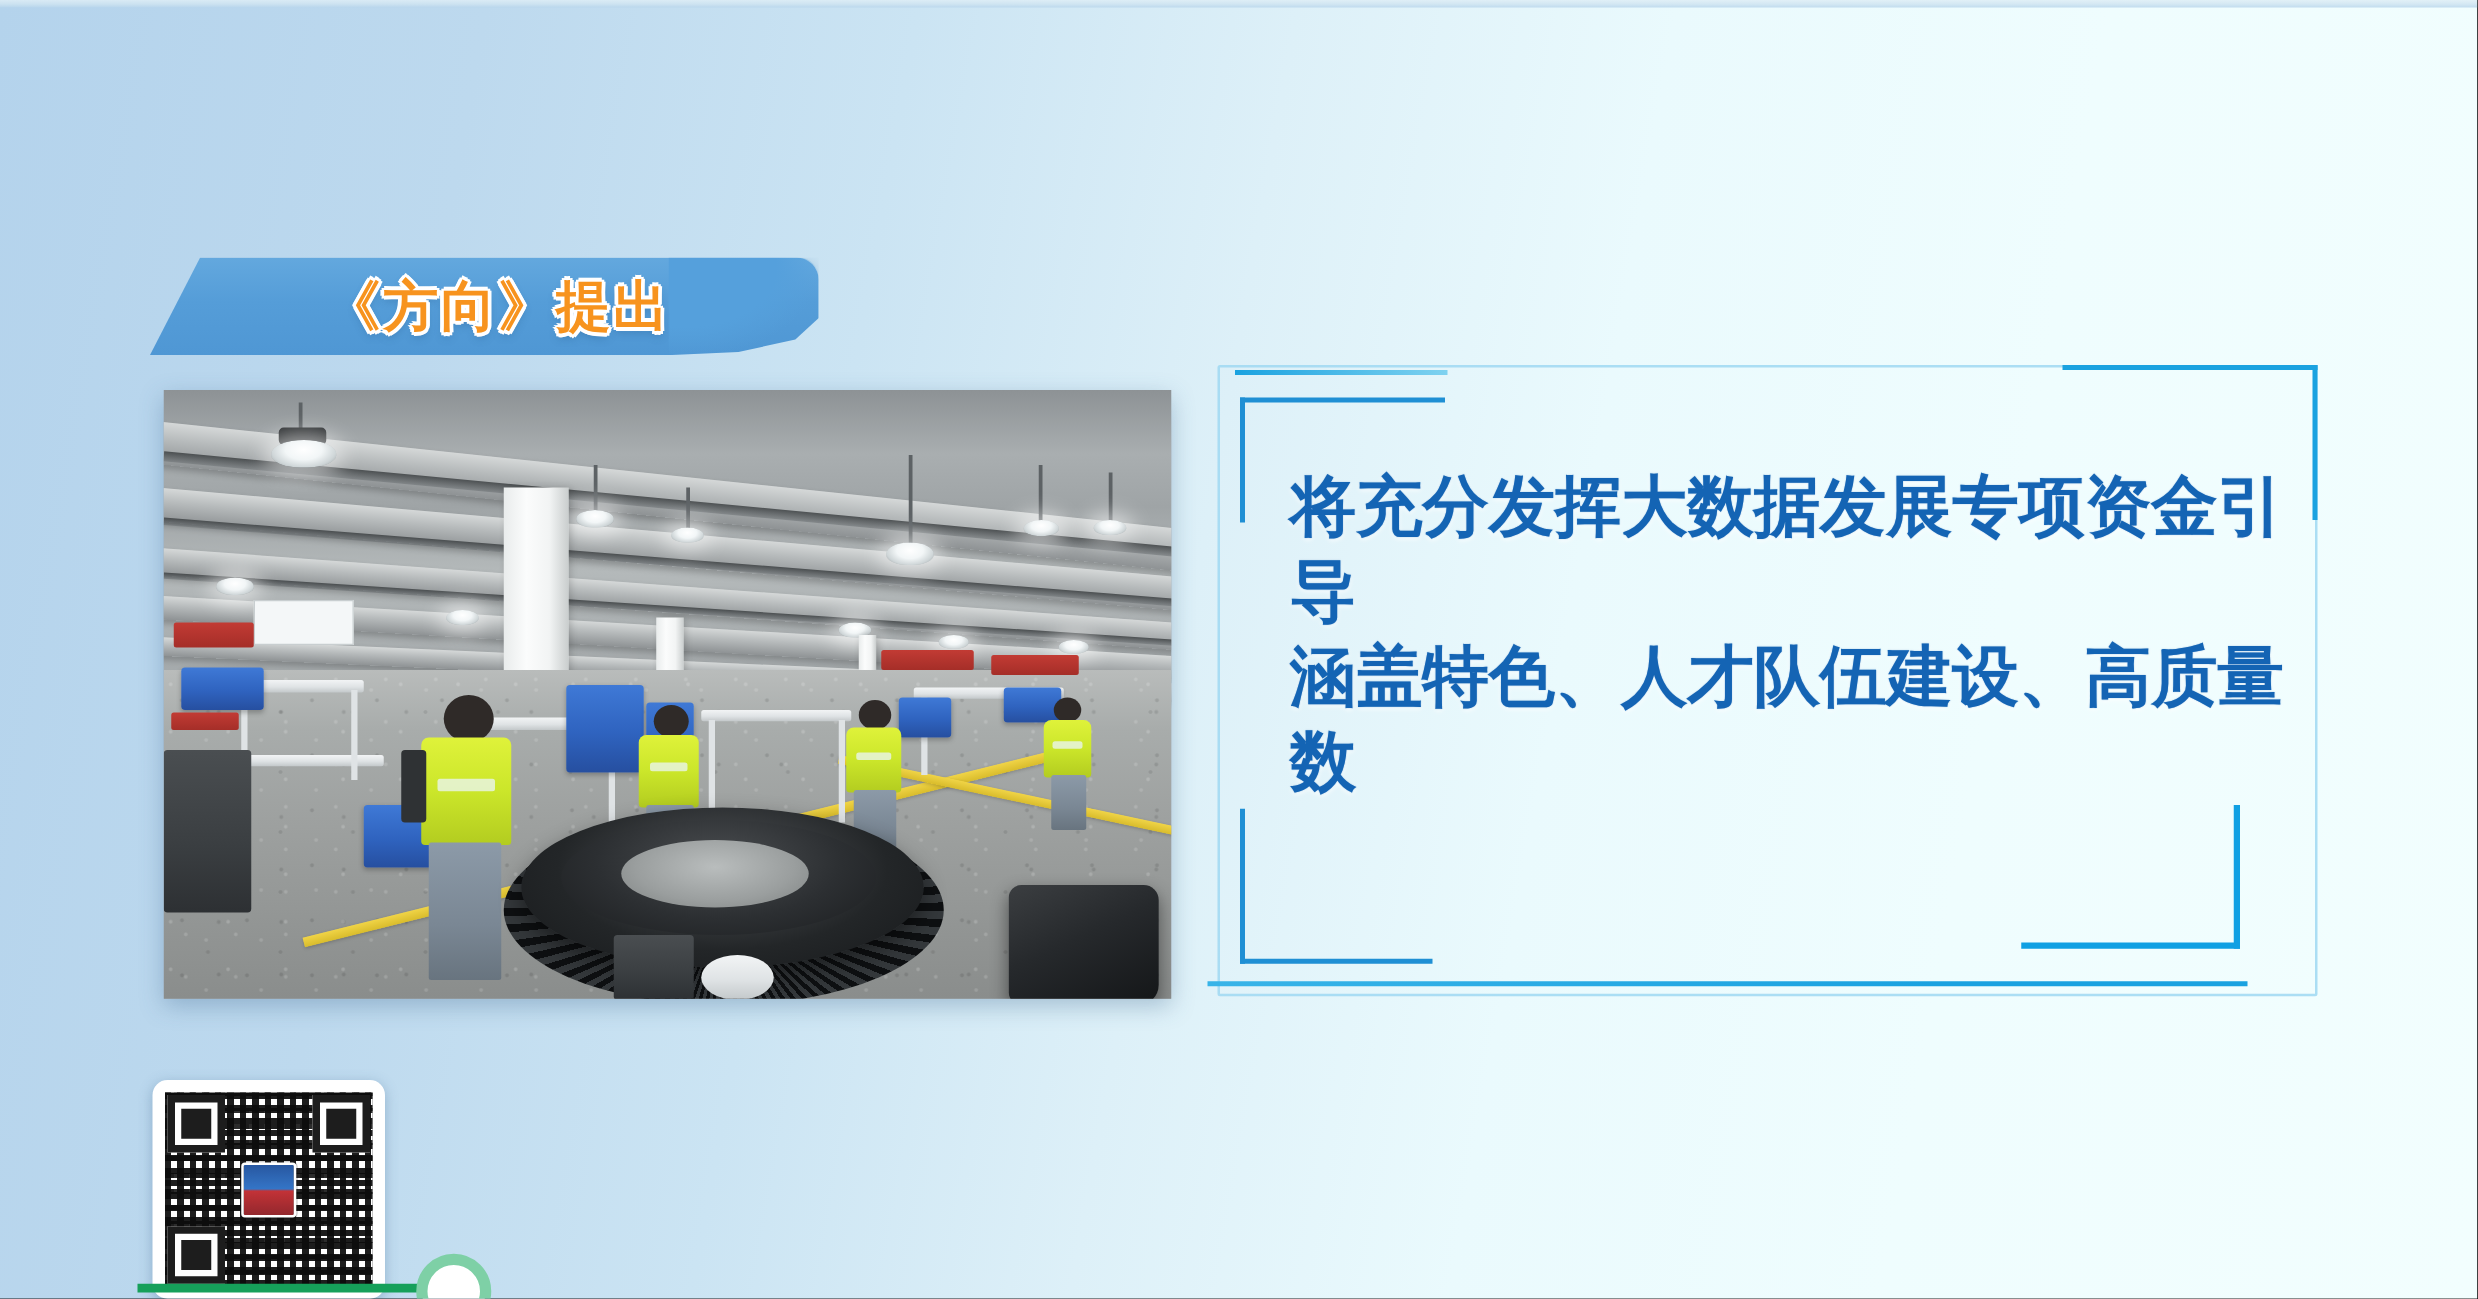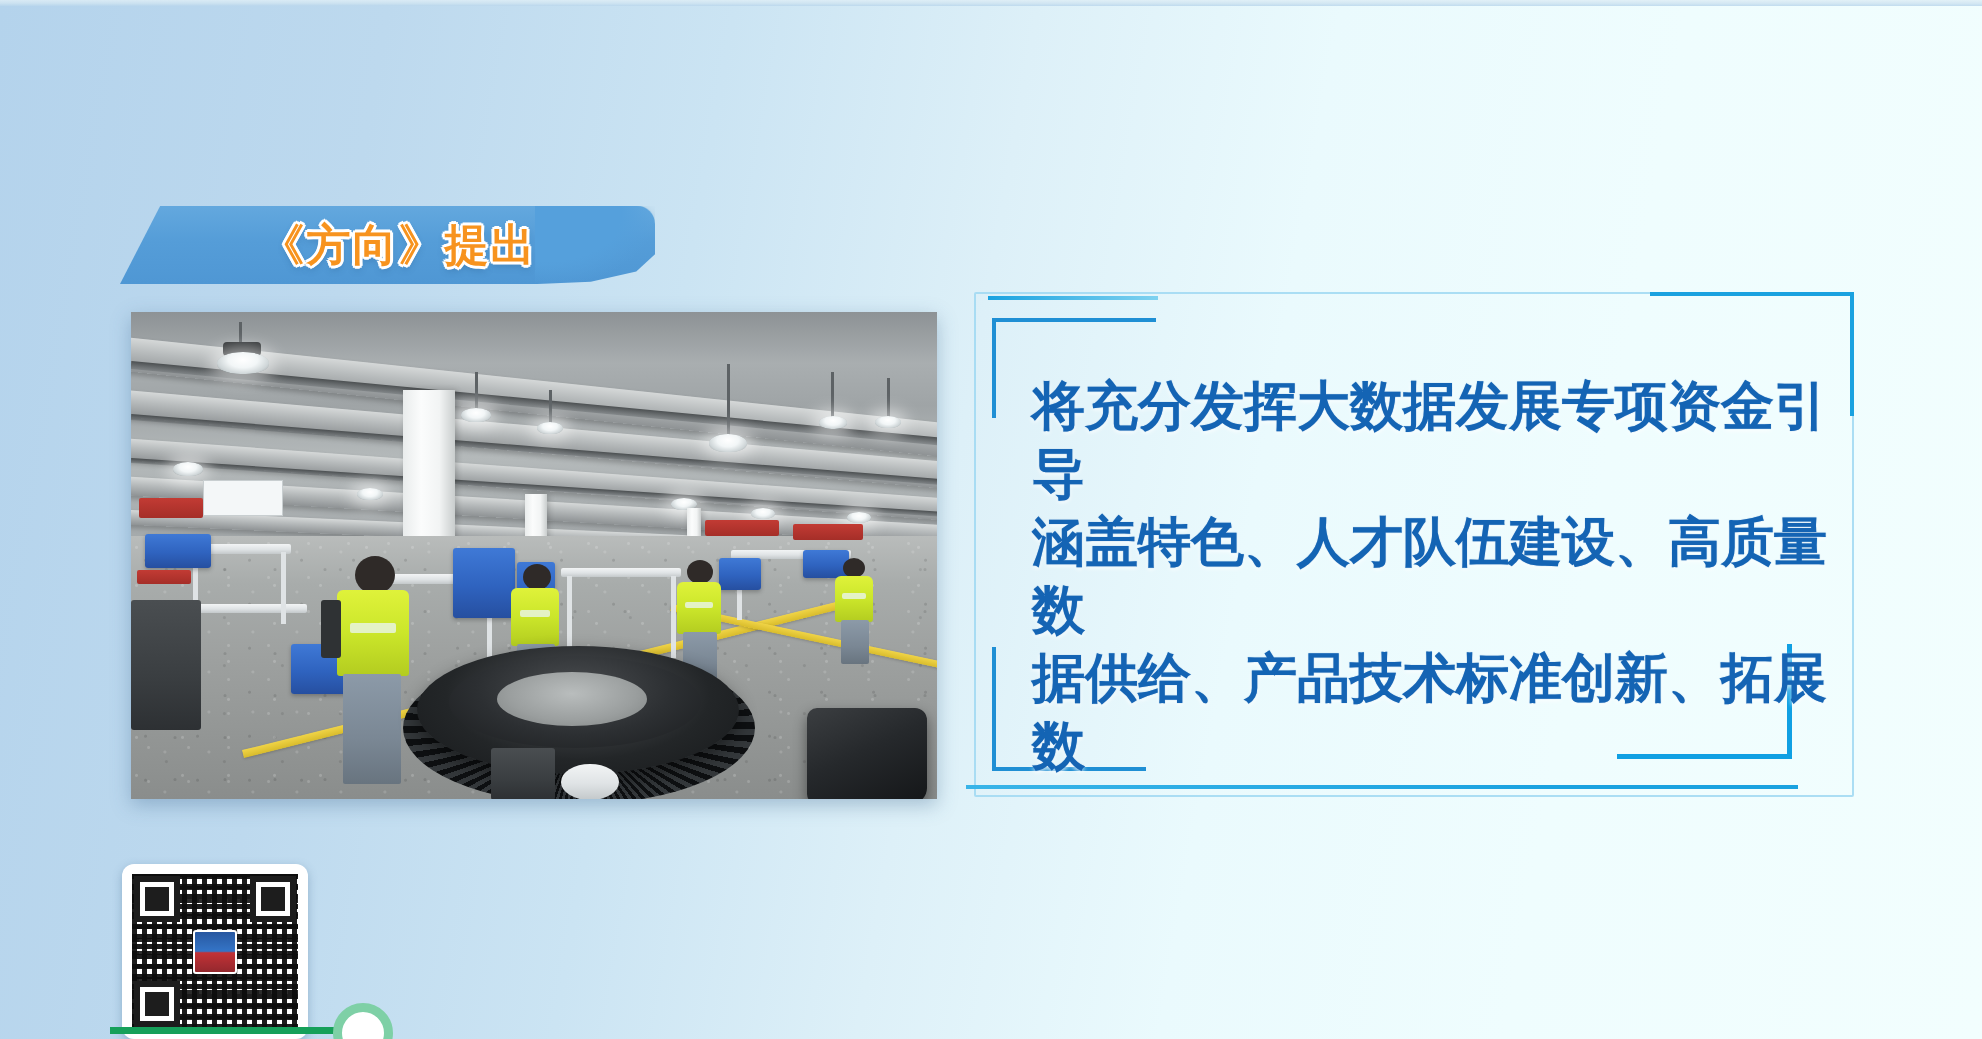--- a/index.html
+++ b/index.html
@@ -507,21 +507,20 @@
     <div class="tlrule"></div>
     <div class="tl"></div>
     <div class="tr"></div>
     <div class="bl"></div>
     <div class="br"></div>
     <div class="bottomrule"></div>
 
     <div class="body">
       <div>将充分发挥大数据发展专项资金引导</div>
       <div>涵盖特色、人才队伍建设、高质量数</div>
-      <div>据供给、产品技术标准创新、拓展数</div>
     </div>
   </div>
 
   <div id="qr">
     <div class="matrix">
       <div class="finder f-tl"></div>
       <div class="finder f-tr"></div>
       <div class="finder f-bl"></div>
       <div class="qrlogo"></div>
     </div>

